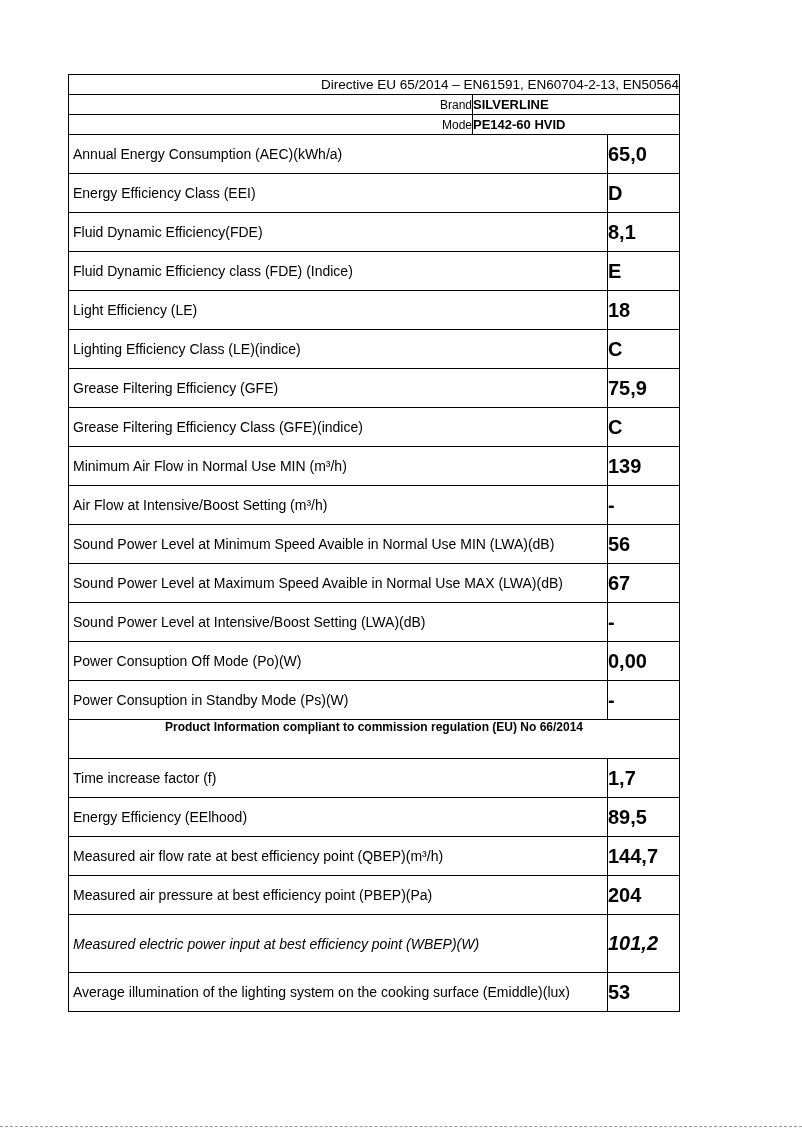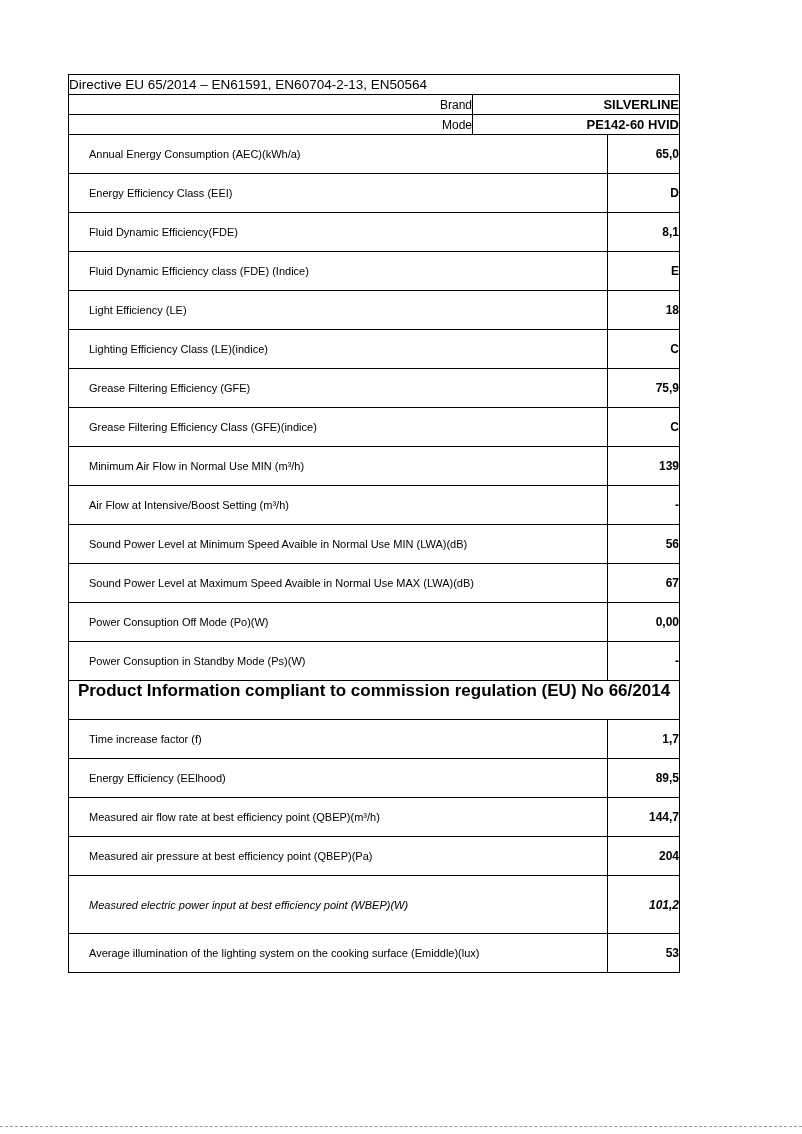--- a/index.html
+++ b/index.html
@@ -26,58 +26,58 @@
   }
   table.fiche td, table.fiche th {
     border: 1px solid #000;
     padding: 0;
     overflow: hidden;
   }
   .hdr-row th {
     height: 19px;
     font-size: 13.5px;
     font-weight: normal;
-    text-align: left;
+    text-align: right;
     vertical-align: middle;
   }
   .meta-row td.meta-label {
     height: 19px;
     font-size: 12px;
     text-align: right;
     padding-left: 4px;
     vertical-align: middle;
   }
   .meta-row td.meta-value {
     font-size: 13px;
     font-weight: bold;
-    text-align: right;
+    text-align: left;
     vertical-align: middle;
   }
   .data-row td.label {
     height: 38px;
-    font-size: 11px;
+    font-size: 14px;
     text-align: left;
-    padding-left: 20px;
+    padding-left: 4px;
     padding-right: 6px;
     vertical-align: middle;
   }
   .data-row td.value {
-    font-size: 12px;
+    font-size: 20px;
     font-weight: bold;
-    text-align: right;
+    text-align: left;
     vertical-align: middle;
   }
   .data-row.tall td.label,
   .data-row.tall td.value {
     height: 57px;
     font-style: italic;
   }
   .section-row td {
     height: 38px;
-    font-size: 17px;
+    font-size: 12px;
     font-weight: bold;
     text-align: center;
     vertical-align: top;
     padding-top: 4px;
     margin-top: 20px;
   }
   .page-edge {
     position: absolute;
     left: 0;
     top: 1126px;
@@ -152,20 +152,24 @@
     </tr>
     <tr class="data-row">
       <td class="label" colspan="2">Sound Power Level at Minimum Speed Avaible in Normal Use MIN (LWA)(dB)</td>
       <td class="value">56</td>
     </tr>
     <tr class="data-row">
       <td class="label" colspan="2">Sound Power Level at Maximum Speed Avaible in Normal Use MAX (LWA)(dB)</td>
       <td class="value">67</td>
     </tr>
     <tr class="data-row">
+      <td class="label" colspan="2">Sound Power Level at Intensive/Boost Setting (LWA)(dB)</td>
+      <td class="value">-</td>
+    </tr>
+    <tr class="data-row">
       <td class="label" colspan="2">Power Consuption Off Mode  (Po)(W)</td>
       <td class="value">0,00</td>
     </tr>
     <tr class="data-row">
       <td class="label" colspan="2">Power Consuption in Standby Mode (Ps)(W)</td>
       <td class="value">-</td>
     </tr>
 
     <tr class="section-row">
       <td colspan="3">Product Information compliant to commission regulation (EU) No 66/2014</td>
@@ -177,21 +181,21 @@
     </tr>
     <tr class="data-row">
       <td class="label" colspan="2">Energy Efficiency (EElhood)</td>
       <td class="value">89,5</td>
     </tr>
     <tr class="data-row">
       <td class="label" colspan="2">Measured air flow rate at best efficiency point (QBEP)(m³/h)</td>
       <td class="value">144,7</td>
     </tr>
     <tr class="data-row">
-      <td class="label" colspan="2">Measured air pressure at best efficiency point (QBEP)(Pa)</td>
+      <td class="label" colspan="2">Measured air pressure at best efficiency point (PBEP)(Pa)</td>
       <td class="value">204</td>
     </tr>
     <tr class="data-row tall">
       <td class="label" colspan="2">Measured electric power input at best efficiency point (WBEP)(W)</td>
       <td class="value">101,2</td>
     </tr>
     <tr class="data-row">
       <td class="label" colspan="2">Average illumination of the lighting system on the cooking surface (Emiddle)(lux)</td>
       <td class="value">53</td>
     </tr>

